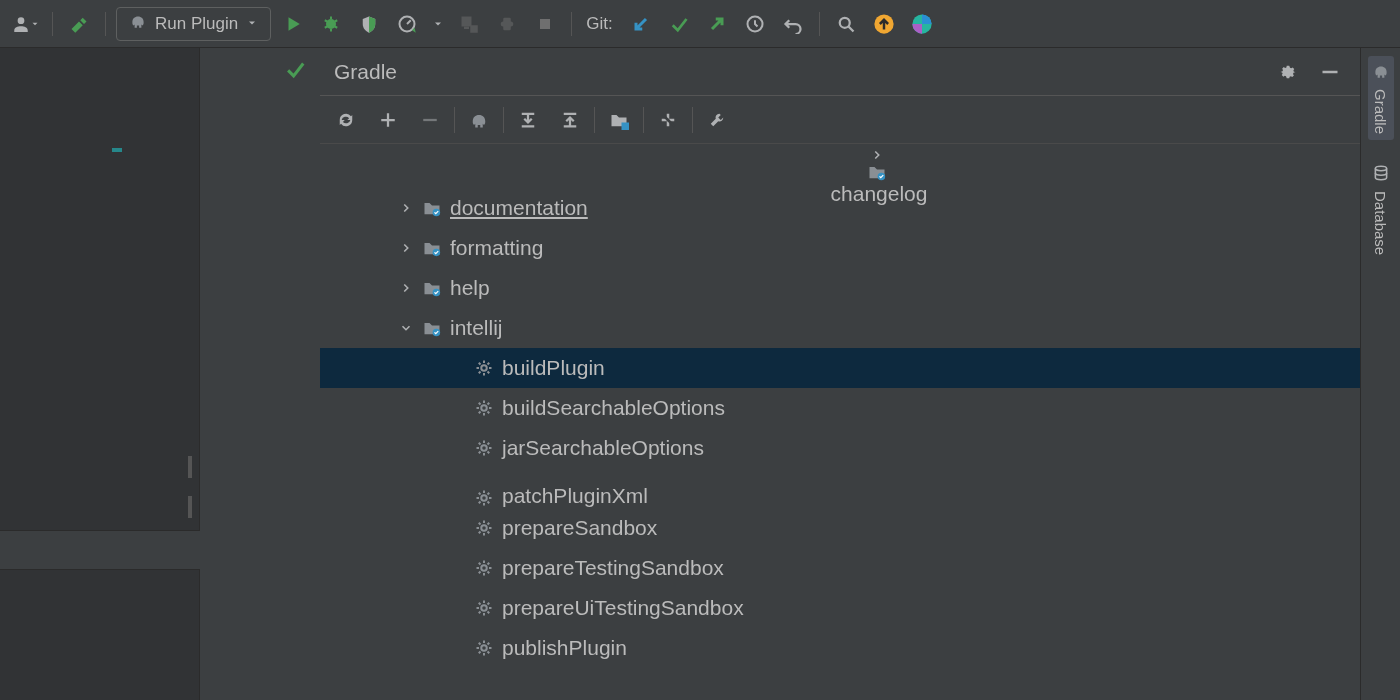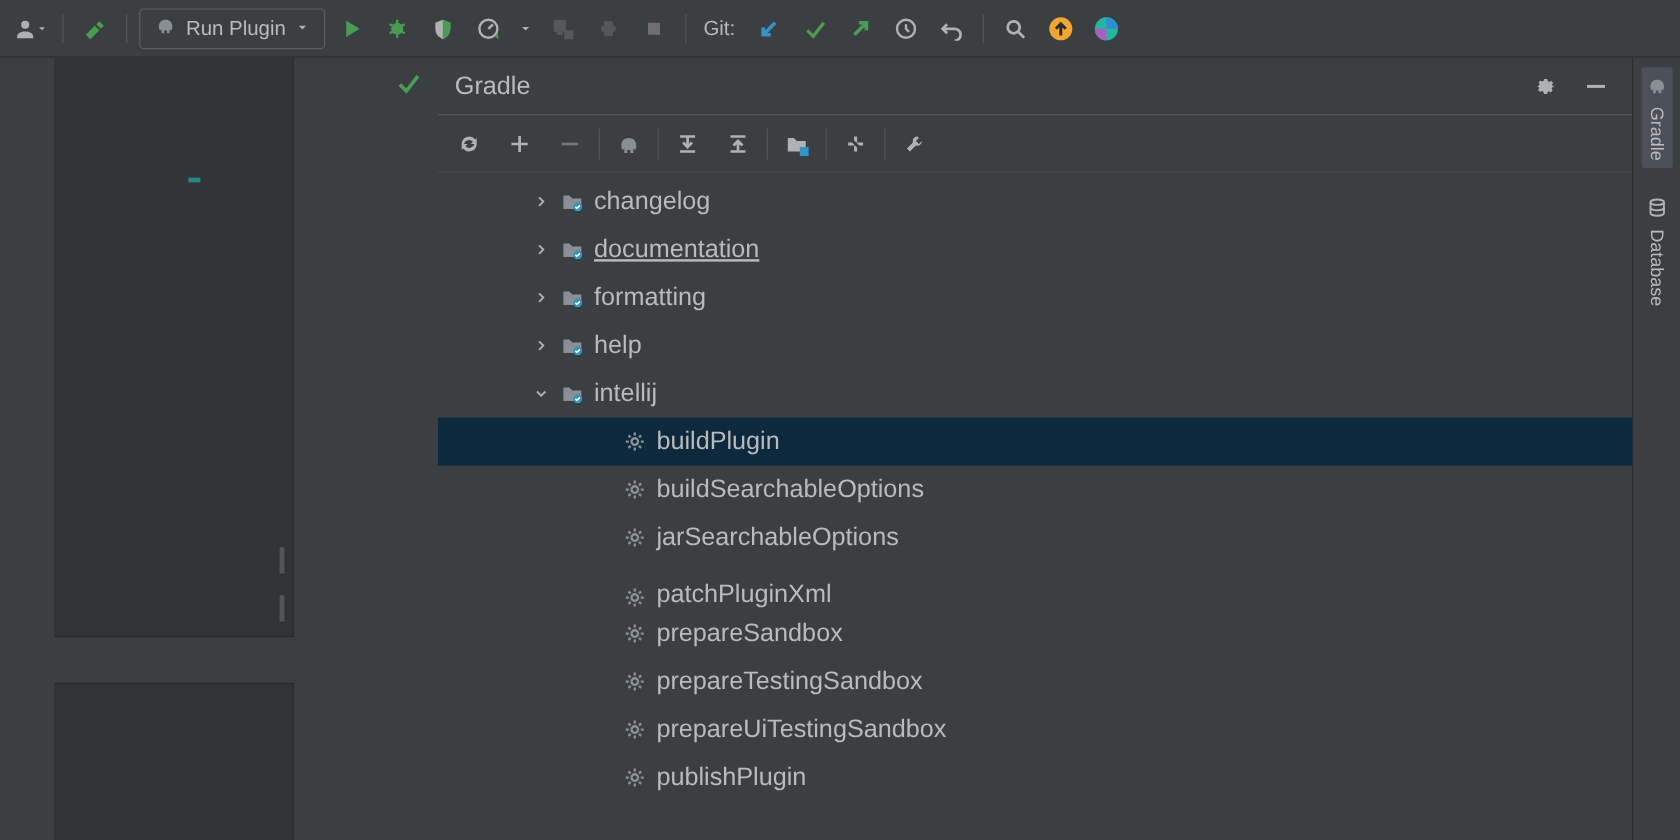--- a/index.html
+++ b/index.html
@@ -49,21 +49,20 @@
     color: #bbbbbb;
     font-size: 17px;
     cursor: pointer;
   }
   .git-label { color:#bbbbbb; font-size:17px; margin: 0 6px 0 4px;}
   
   .main {
     flex: 1;
     display: flex;
     min-height: 0;
-    padding-left: 45px;
   }
   .left-gutter {
     width: 200px;
     background: #313335;
     border-right: 1px solid #2b2b2b;
     position: relative;
   }
   .left-gutter .bar { position:absolute; width:10px; height:4px; background:#26878a; }
   .left-gutter .barB { position:absolute; width:4px; height:22px; background:#555; left:188px; }
   .corner-panel { position:absolute; left:0; bottom:130px; width:200px; height:40px; background:#3c3f41; border-top:1px solid #2b2b2b; border-bottom:1px solid #2b2b2b;}
@@ -459,21 +458,21 @@
         </span>
       <span class="gt-sep"></span>
       <span class="gt-btn">
           <svg width="20" height="20" viewBox="0 0 16 16">
             <use href="#i-wrench"></use>
           </svg>
         </span>
     </div>
 
     <div class="tree" id="tree">
-        <div class="tree-row" style="padding-left: 74px;">
+        <div class="tree-row" style="padding-left: 74px; flex-direction: column;">
           <span class="chev">
             <svg width="14" height="14" viewBox="0 0 16 16">
               <use href="#i-chevr"></use>
             </svg>
           </span>
           <span class="node-icon">
             <svg width="20" height="20" viewBox="0 0 16 16">
               <use href="#i-taskfolder"></use>
             </svg>
           </span>

